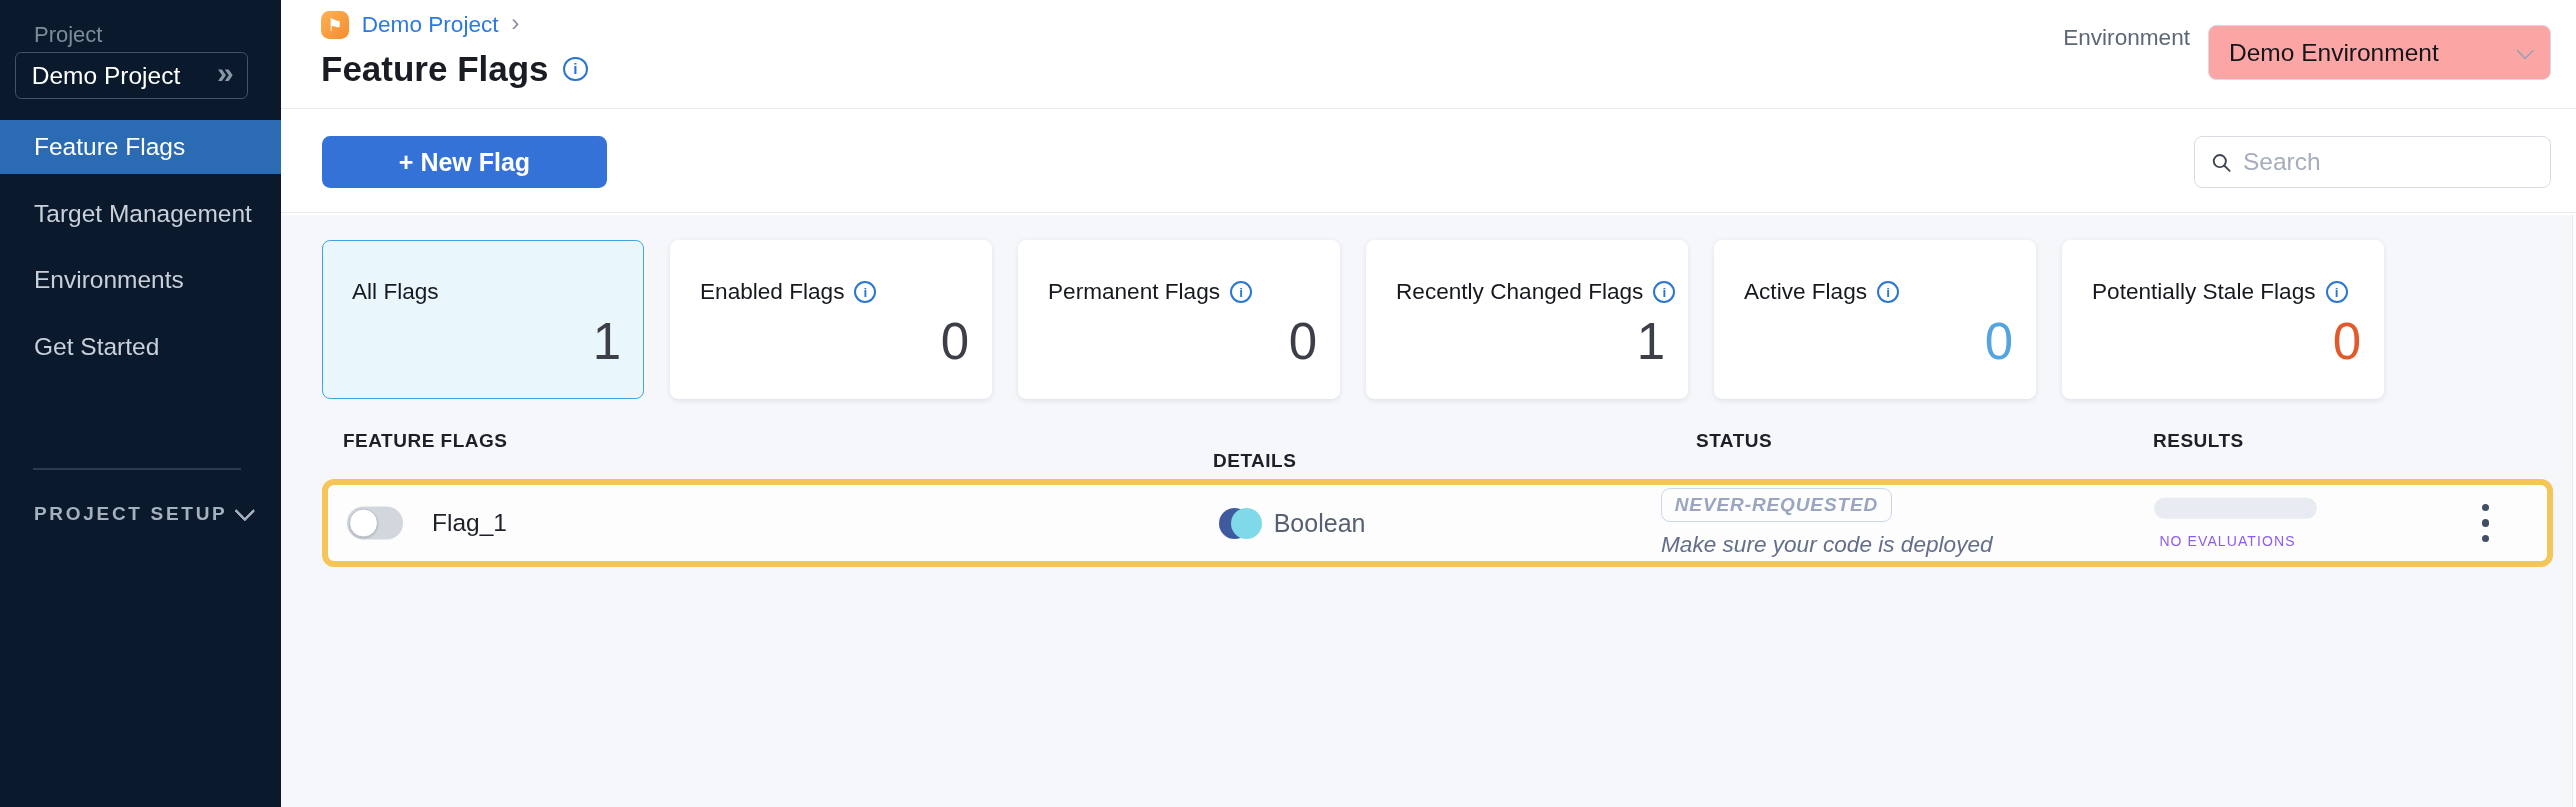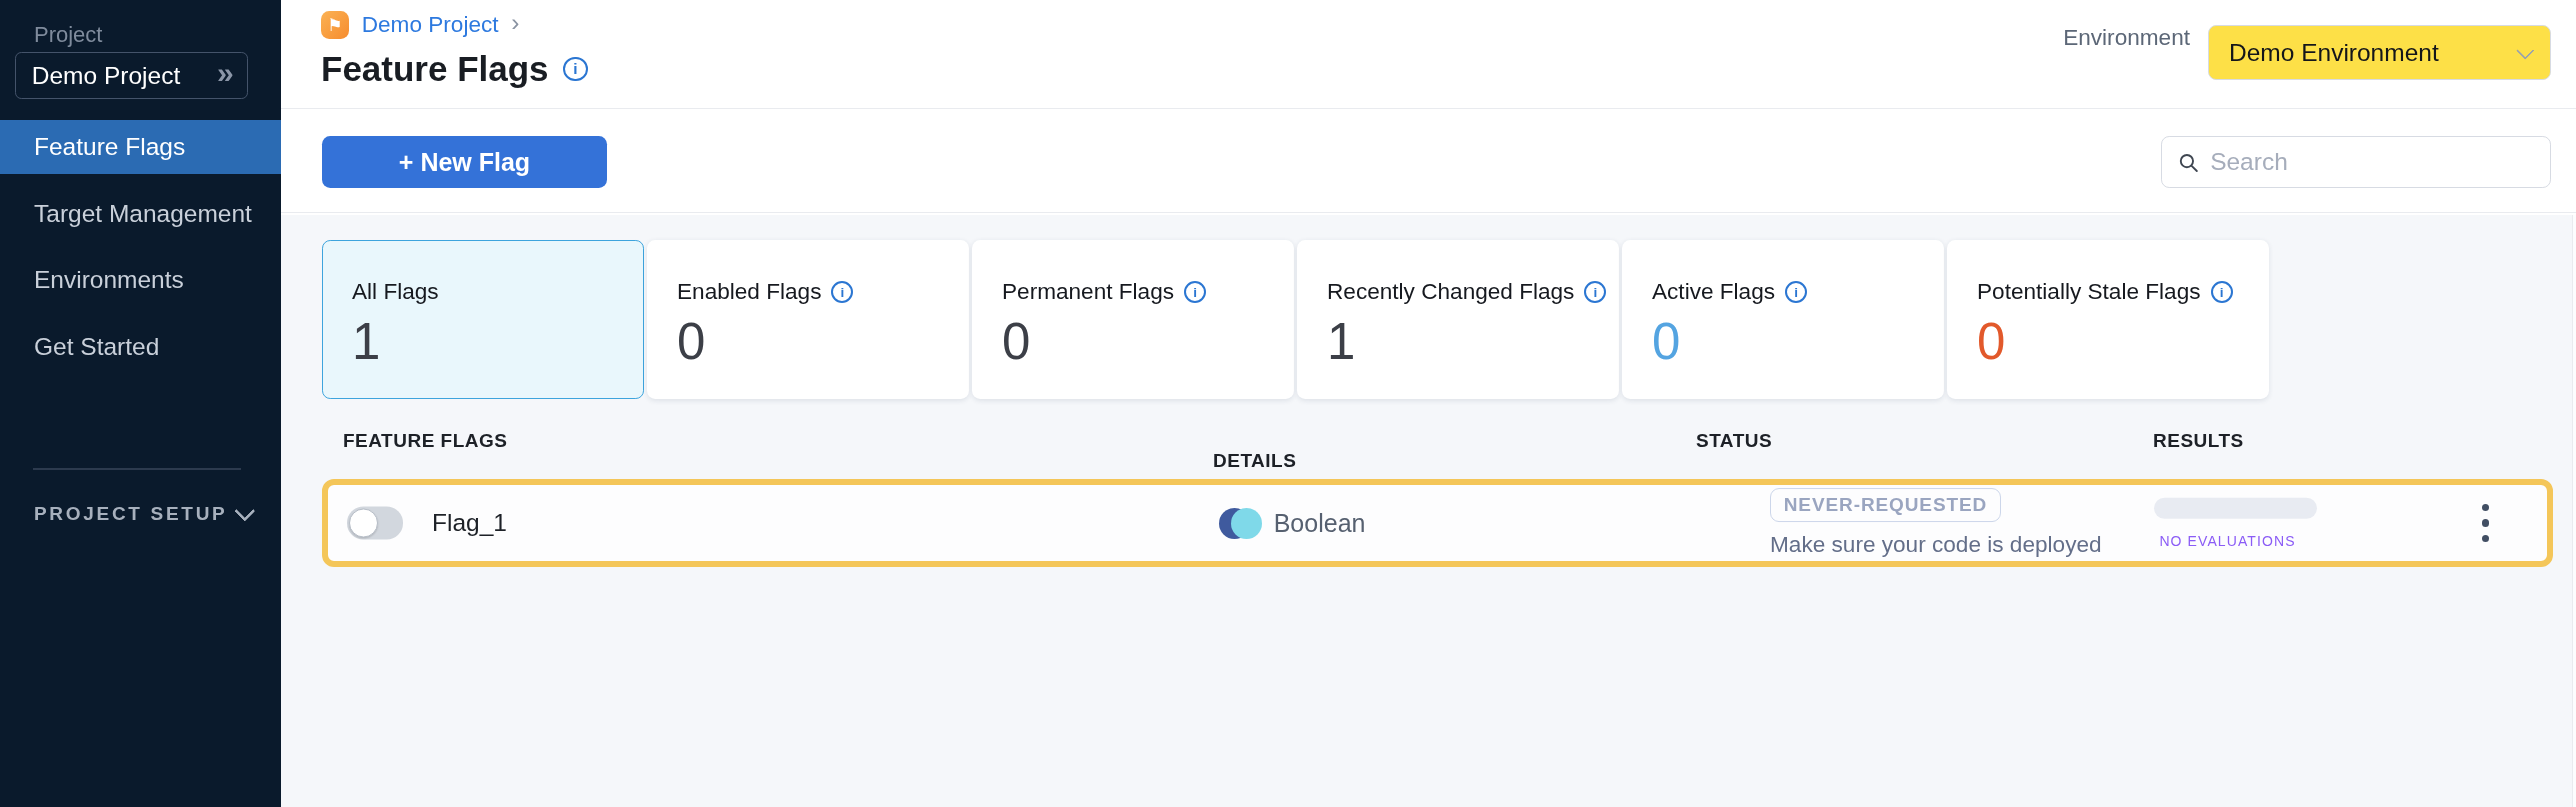--- a/index.html
+++ b/index.html
@@ -29,34 +29,34 @@
   .breadcrumb{ position:absolute; left:40px; top:11px; display:flex; align-items:center; gap:12.7px; }
   .crumb-icon{ width:28px; height:28px; border-radius:8.2px; background:linear-gradient(135deg,#fbb254,#f68c2e); color:#fff; font-size:17px; display:flex; align-items:center; justify-content:center; }
   .crumb-link{ color:var(--link-blue); font-size:22.6px; cursor:pointer; }
   .crumb-sep{ color:#8a93a2; font-size:24.5px; line-height:1; padding-bottom:3.6px; }
   .title-row{ position:absolute; left:40px; top:49px; display:flex; align-items:center; gap:14.5px; }
   .page-title{ font-size:35px; font-weight:700; color:#191d23; }
   .info-icon{ width:24.5px; height:24.5px; border:2.7px solid #2b76d2; border-radius:50%; color:#2b76d2; display:inline-flex; align-items:center; justify-content:center; font-size:15.4px; font-weight:700; flex:0 0 auto; cursor:pointer; }
   .info-icon::after{ content:"i"; }
   .env-group{ position:absolute; right:25px; top:25px; display:flex; align-items:flex-start; gap:18px; }
   .env-label{ color:#5c6777; font-size:22.6px; }
-  .env-select{ width:343px; height:55px; border:1.8px solid #d7dbe3; border-radius:8.2px; background:#fde047; display:flex; align-items:center; padding:0 20px; font-size:24.5px; color:#14161a; cursor:pointer; }
+  .env-select{ width:343px; height:55px; border:1.8px solid #d7dbe3; border-radius:8.2px; background:#fca5a5; display:flex; align-items:center; padding:0 20px; font-size:24.5px; color:#14161a; cursor:pointer; }
   .env-chev{ margin-left:auto; width:12.7px; height:12.7px; border-right:2.7px solid #98a1b0; border-bottom:2.7px solid #98a1b0; border-radius:0.9px; transform:rotate(45deg) translateY(-2.7px); }
 
   
   .toolbar{ position:absolute; left:281px; top:111px; width:2295px; height:102px; background:#fff; border-bottom:1.8px solid #e9ebef; }
   .new-flag-btn{ position:absolute; left:41px; top:25px; width:285px; height:52px; background:var(--accent-blue); border:none; border-radius:8.2px; color:#fff; font-size:25px; font-weight:700; font-family:inherit; cursor:pointer; }
-  .search-box{ position:absolute; right:25px; top:25px; width:390px; height:52px; border:1.8px solid #d7dbe3; border-radius:8.2px; background:#fff; display:flex; align-items:center; gap:11px; padding:0 14.5px; }
+  .search-box{ position:absolute; right:25px; top:25px; width:357px; height:52px; border:1.8px solid #d7dbe3; border-radius:8.2px; background:#fff; display:flex; align-items:center; gap:11px; padding:0 14.5px; }
   .search-input{ border:none; outline:none; background:transparent; font-size:24.5px; color:#1d2026; width:100%; font-family:inherit; }
   .search-input::placeholder{ color:#a6adbb; }
 
   
   .main{ position:absolute; left:281px; top:215px; width:2295px; height:593px; background:#f5f7fa; }
   .scroll-strip{ position:absolute; right:0; top:0; width:3.6px; height:100%; background:#fcfdfe; border-left:1.8px solid #e9ebef; }
-  .cards{ position:absolute; left:41px; top:25px; display:flex; gap:3px; }
+  .cards{ position:absolute; left:41px; top:25px; display:flex; gap:26px;text-align:right; }
   .card{ width:322px; height:159px; background:#fff; border:1.8px solid rgba(0,0,0,0); border-radius:8.2px; box-shadow:0 1.8px 5.4px rgba(30,45,80,0.10); padding:38px 22px 0 29px; cursor:pointer; }
   .card.selected{ background:var(--card-selected-bg); border-color:var(--card-selected-border); box-shadow:none; }
   .card-label-row{ display:flex; align-items:center; gap:10px; font-size:22.6px; color:#16191f; white-space:nowrap; }
   .card-info{ width:22px; height:22px; border-width:2.3px; font-size:13.6px; }
   .card-value{ margin-top:11px; font-size:51px; font-weight:400; line-height:1; color:#3c3f47; }
   .card-value.value-active{ color:var(--active-count); }
   .card-value.value-stale{ color:var(--stale-count); }
 
   .th{ position:absolute; font-size:19px; font-weight:700; color:#1d2127; letter-spacing:0.5px; }
   .th-flags{ left:62px; top:215px; }
@@ -66,21 +66,21 @@
 
   .flag-row{ position:absolute; left:41px; top:264px; width:2231px; height:88px; background:#fdfdfe; border:6.3px solid var(--row-highlight); border-radius:12px; cursor:pointer; }
   .toggle{ position:absolute; left:19px; top:50%; transform:translateY(-50%); width:56px; height:33px; border-radius:16.3px; background:#d2d7de; cursor:pointer; }
   .toggle-knob{ position:absolute; left:1.8px; top:1.8px; width:29px; height:29px; border-radius:50%; background:#fff; border:1.8px solid #b6bdc7; box-shadow:0 0.9px 1.8px rgba(0,0,0,0.15); }
   .flag-name{ position:absolute; left:104px; top:50%; transform:translateY(-50%); font-size:24.5px; color:#1d2127; }
   .details-cell{ position:absolute; left:891px; top:50%; transform:translateY(-50%); display:flex; align-items:center; gap:12.7px; }
   .bool-icon{ position:relative; width:42px; height:34px; }
   .bool-icon .c1{ position:absolute; left:0; top:1.8px; width:31px; height:31px; border-radius:50%; background:var(--boolean-dark); }
   .bool-icon .c2{ position:absolute; left:11.8px; top:1.8px; width:31px; height:31px; border-radius:50%; background:var(--boolean-light); }
   .bool-label{ font-size:25px; color:#566070; }
-  .status-cell{ position:absolute; left:1442px; top:50%; transform:translateY(-50%); display:flex; flex-direction:column; align-items:flex-start; gap:10px; }
+  .status-cell{ position:absolute; left:1333px; top:50%; transform:translateY(-50%); display:flex; flex-direction:column; align-items:flex-start; gap:10px;font-style:italic; }
   .badge{ border:1.8px solid #ccd6ea; border-radius:9px; padding:4.5px 12.7px 5.4px; font-size:19px; font-weight:700; letter-spacing:0.9px; color:#9aa5c0; background:#fdfdfe; }
   .status-hint{ font-size:22.6px; color:#636e89; }
   .results-cell{ position:absolute; left:1826px; top:50%; transform:translateY(-50%); display:flex; flex-direction:column; gap:13.6px; }
   .skeleton-bar{ width:163px; height:21px; border-radius:11px; background:#e8ebf2; }
   .no-eval{ font-size:14px; color:#8b5cf6; letter-spacing:1.1px; padding-left:5.4px; }
   .kebab{ position:absolute; left:2145px; top:50%; transform:translateY(-50%); display:flex; flex-direction:column; gap:8.2px; padding:9px; cursor:pointer; }
   .kebab i{ width:7.2px; height:7.2px; border-radius:50%; background:#414e63; }
 </style>
 </head>
 <body>

